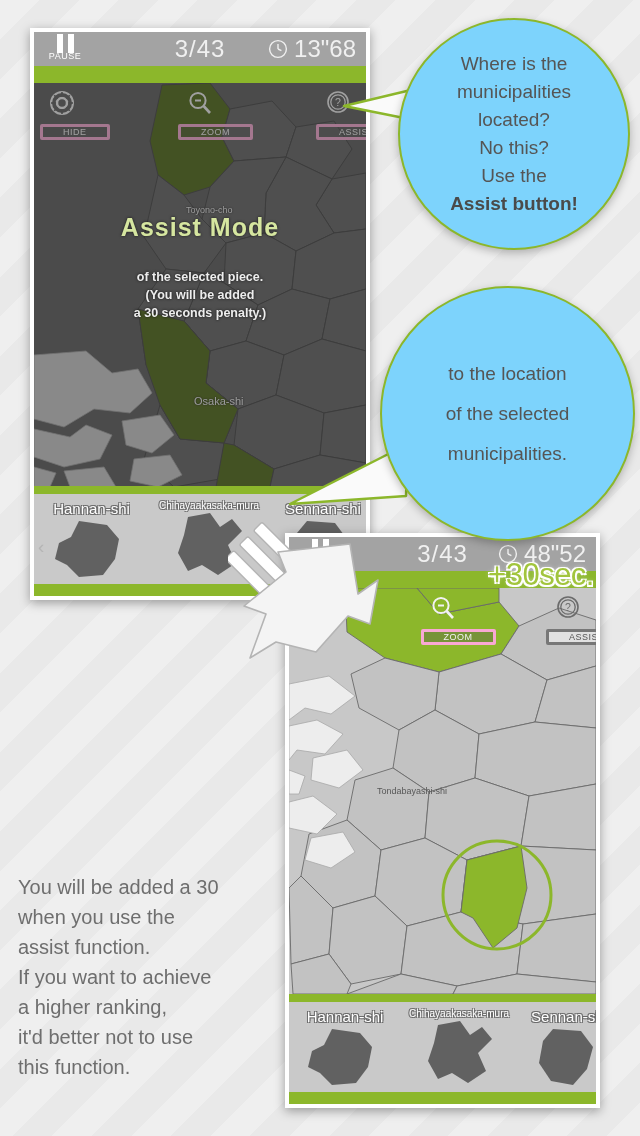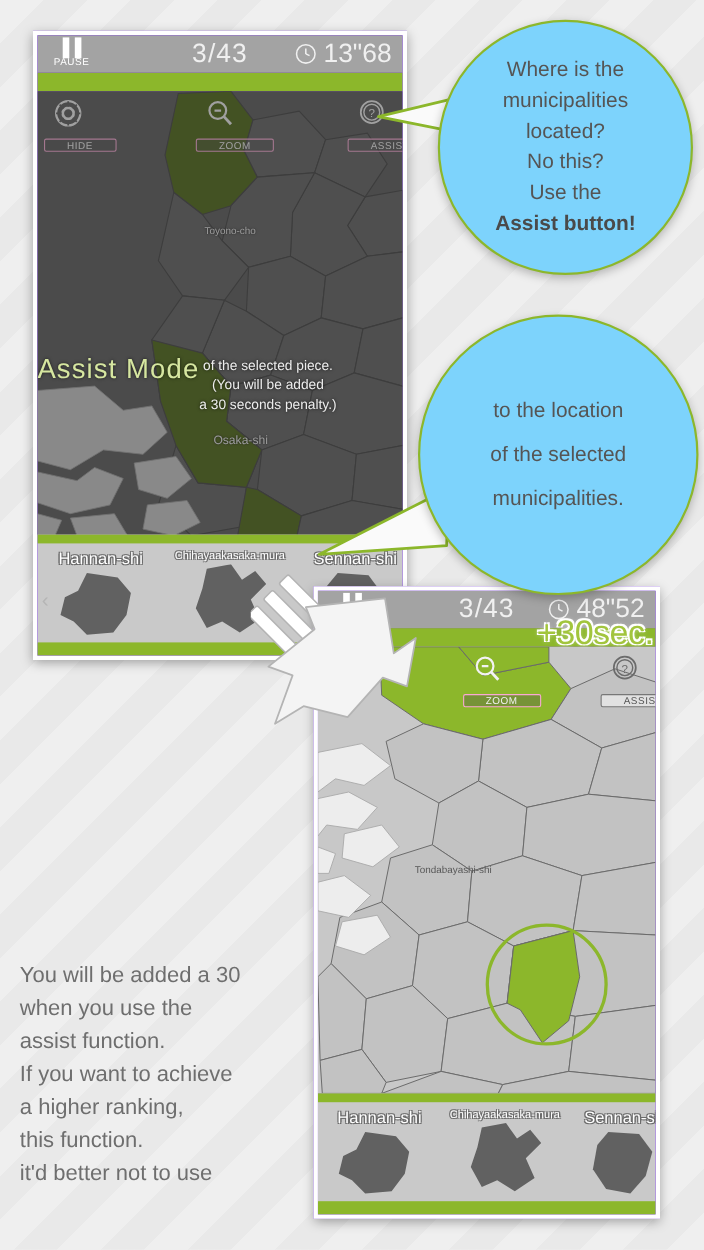--- a/index.html
+++ b/index.html
@@ -84,38 +84,39 @@
   .tool {
     position: absolute;
     width: 44px;
     text-align: center;
     color: #f2f2f2;
   }
   .tool .cap {
     display: inline-block;
     font-size: 9px;
     letter-spacing: .5px;
-    border: 1px solid #f9a8d4;
+    border: 3px solid #f9a8d4;
     border-radius: 2px;
     padding: 0 20px;
     margin-top: 1px;
     background: rgba(80,80,80,.35);
   }
   .tool-hide   { left: 6px;  top: 6px; }
   .tool-zoom   { left: 50%;  margin-left: -22px; top: 6px; }
   .tool-assist { right: 6px; top: 6px; }
 
   
   .assist-overlay {
     position: absolute; left: 0; right: 0; top: 0; bottom: 0;
     background: rgba(60,60,60,0.45);
-    display: flex; flex-direction: row;
+    display: flex; flex-direction: column;
     align-items: center; justify-content: flex-start;
     padding-top: 130px;
     text-align: center;
+    font-weight: bold;
   }
   .assist-title {
     font-size: 25px;
     color: #d6e6a0;
     letter-spacing: 1px;
     text-shadow: 0 0 3px rgba(0,0,0,.7);
     margin-bottom: 26px;
   }
   .assist-desc {
     font-size: 12.5px;
@@ -510,15 +511,15 @@
     <div>municipalities.</div>
   </div>
 </div>
 
 <div class="caption">
   <div>You will be added a 30</div>
   <div>when you use the</div>
   <div>assist function.</div>
   <div> If you want to achieve</div>
   <div>a higher ranking,</div>
+  <div>it'd better not to use</div>
   <div>this function.</div>
-  <div>it'd better not to use</div>
 </div>
 
 </body></html>

